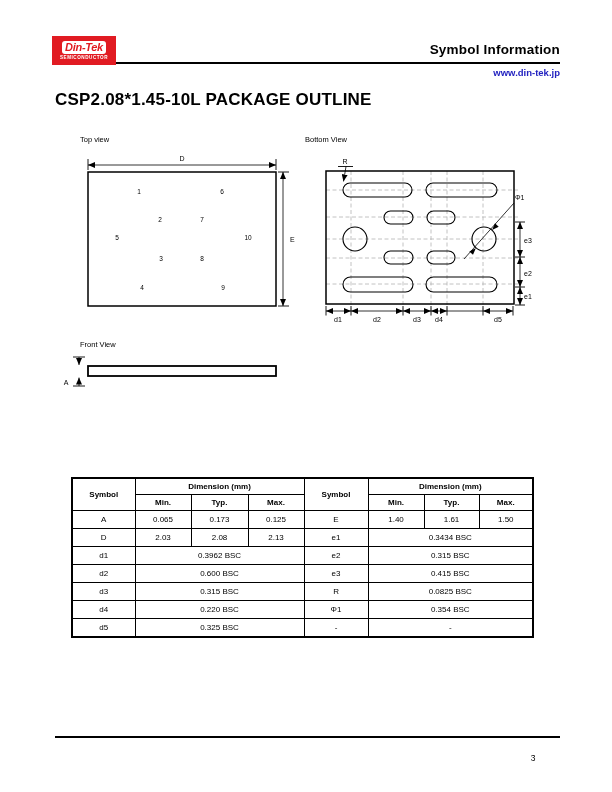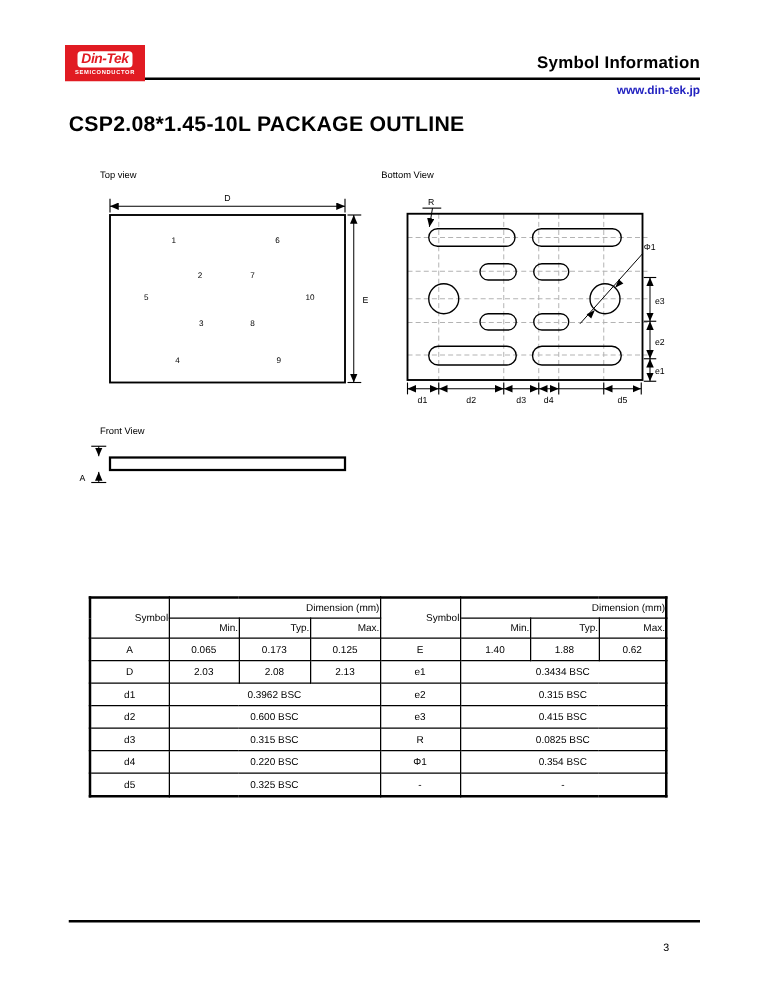--- a/index.html
+++ b/index.html
@@ -51,21 +51,21 @@
   
   .dimtable{
     position:absolute;left:71px;top:477px;z-index:2;
     border-collapse:collapse;table-layout:fixed;width:461px;
     font-size:8px;
   }
   .dimtable td,.dimtable th{
     border:1px solid #000;text-align:center;vertical-align:middle;
     padding:0;height:17px;overflow:hidden;white-space:nowrap;
   }
-  .dimtable th{font-weight:normal;height:15px;text-align:right;}
+  .dimtable th{font-weight:bold;height:15px;}
   .dimtable{border:2px solid #000;}
   
   .footer-rule{position:absolute;left:55px;top:736px;width:505px;height:1.6px;background:#000;}
   .page-number{position:absolute;left:525px;top:753px;width:16px;text-align:center;font-size:8.5px;}
 </style>
 </head>
 <body>
 
 <div class="logo">
   <span class="logo-title">Din-Tek</span>
@@ -222,22 +222,22 @@
     <th>Typ.</th>
     <th>Max.</th>
   </tr>
   <tr>
     <td>A</td>
     <td>0.065</td>
     <td>0.173</td>
     <td>0.125</td>
     <td>E</td>
     <td>1.40</td>
-    <td>1.88</td>
-    <td>0.62</td>
+    <td>1.61</td>
+    <td>1.50</td>
   </tr>
   <tr>
     <td>D</td>
     <td>2.03</td>
     <td>2.08</td>
     <td>2.13</td>
     <td>e1</td>
     <td colspan="3">0.3434 BSC</td>
   </tr>
   <tr>

